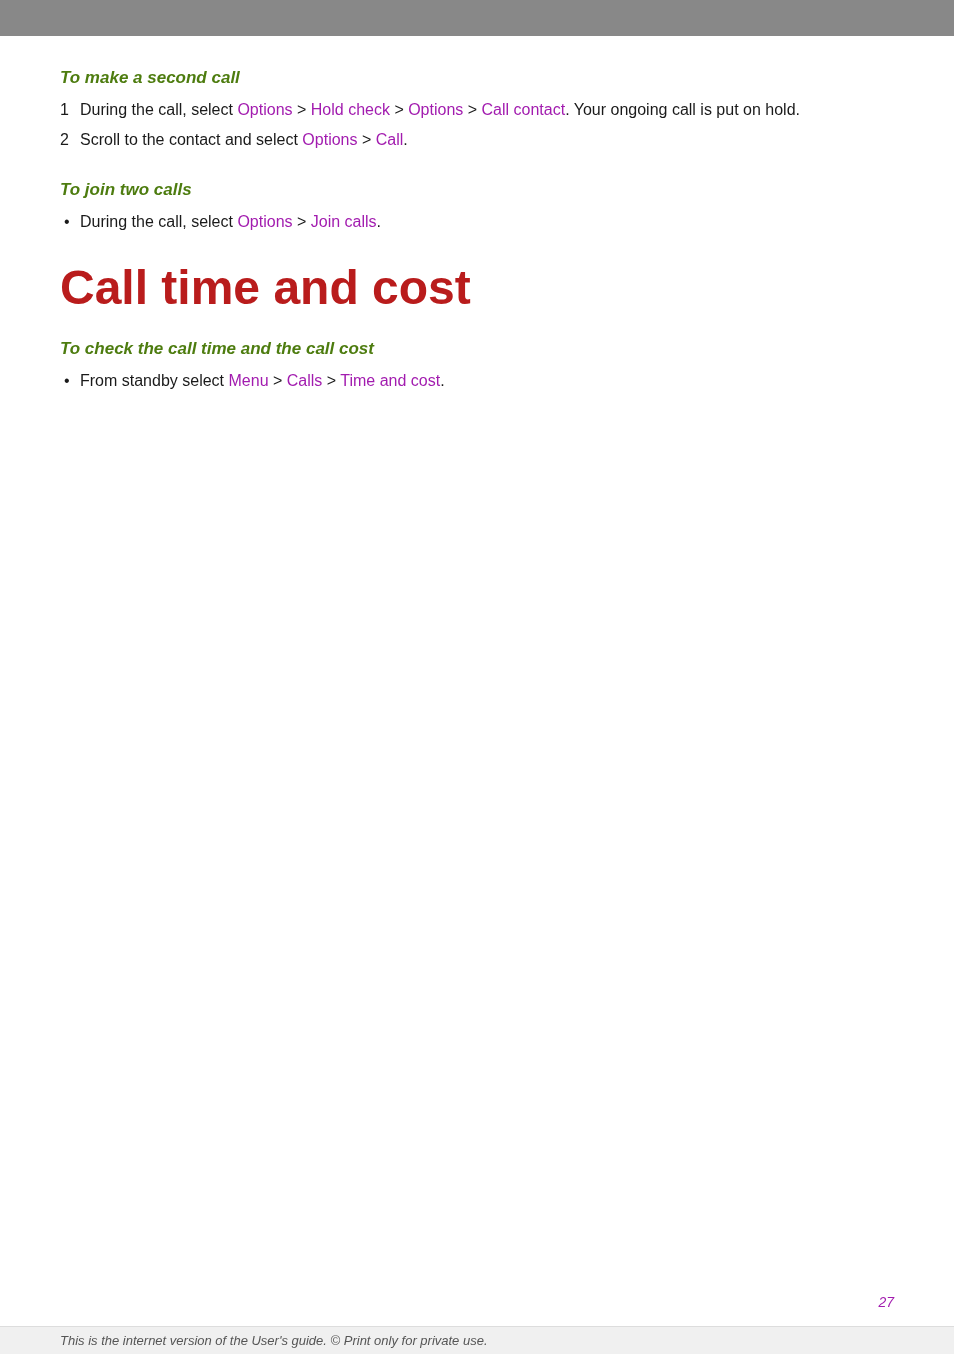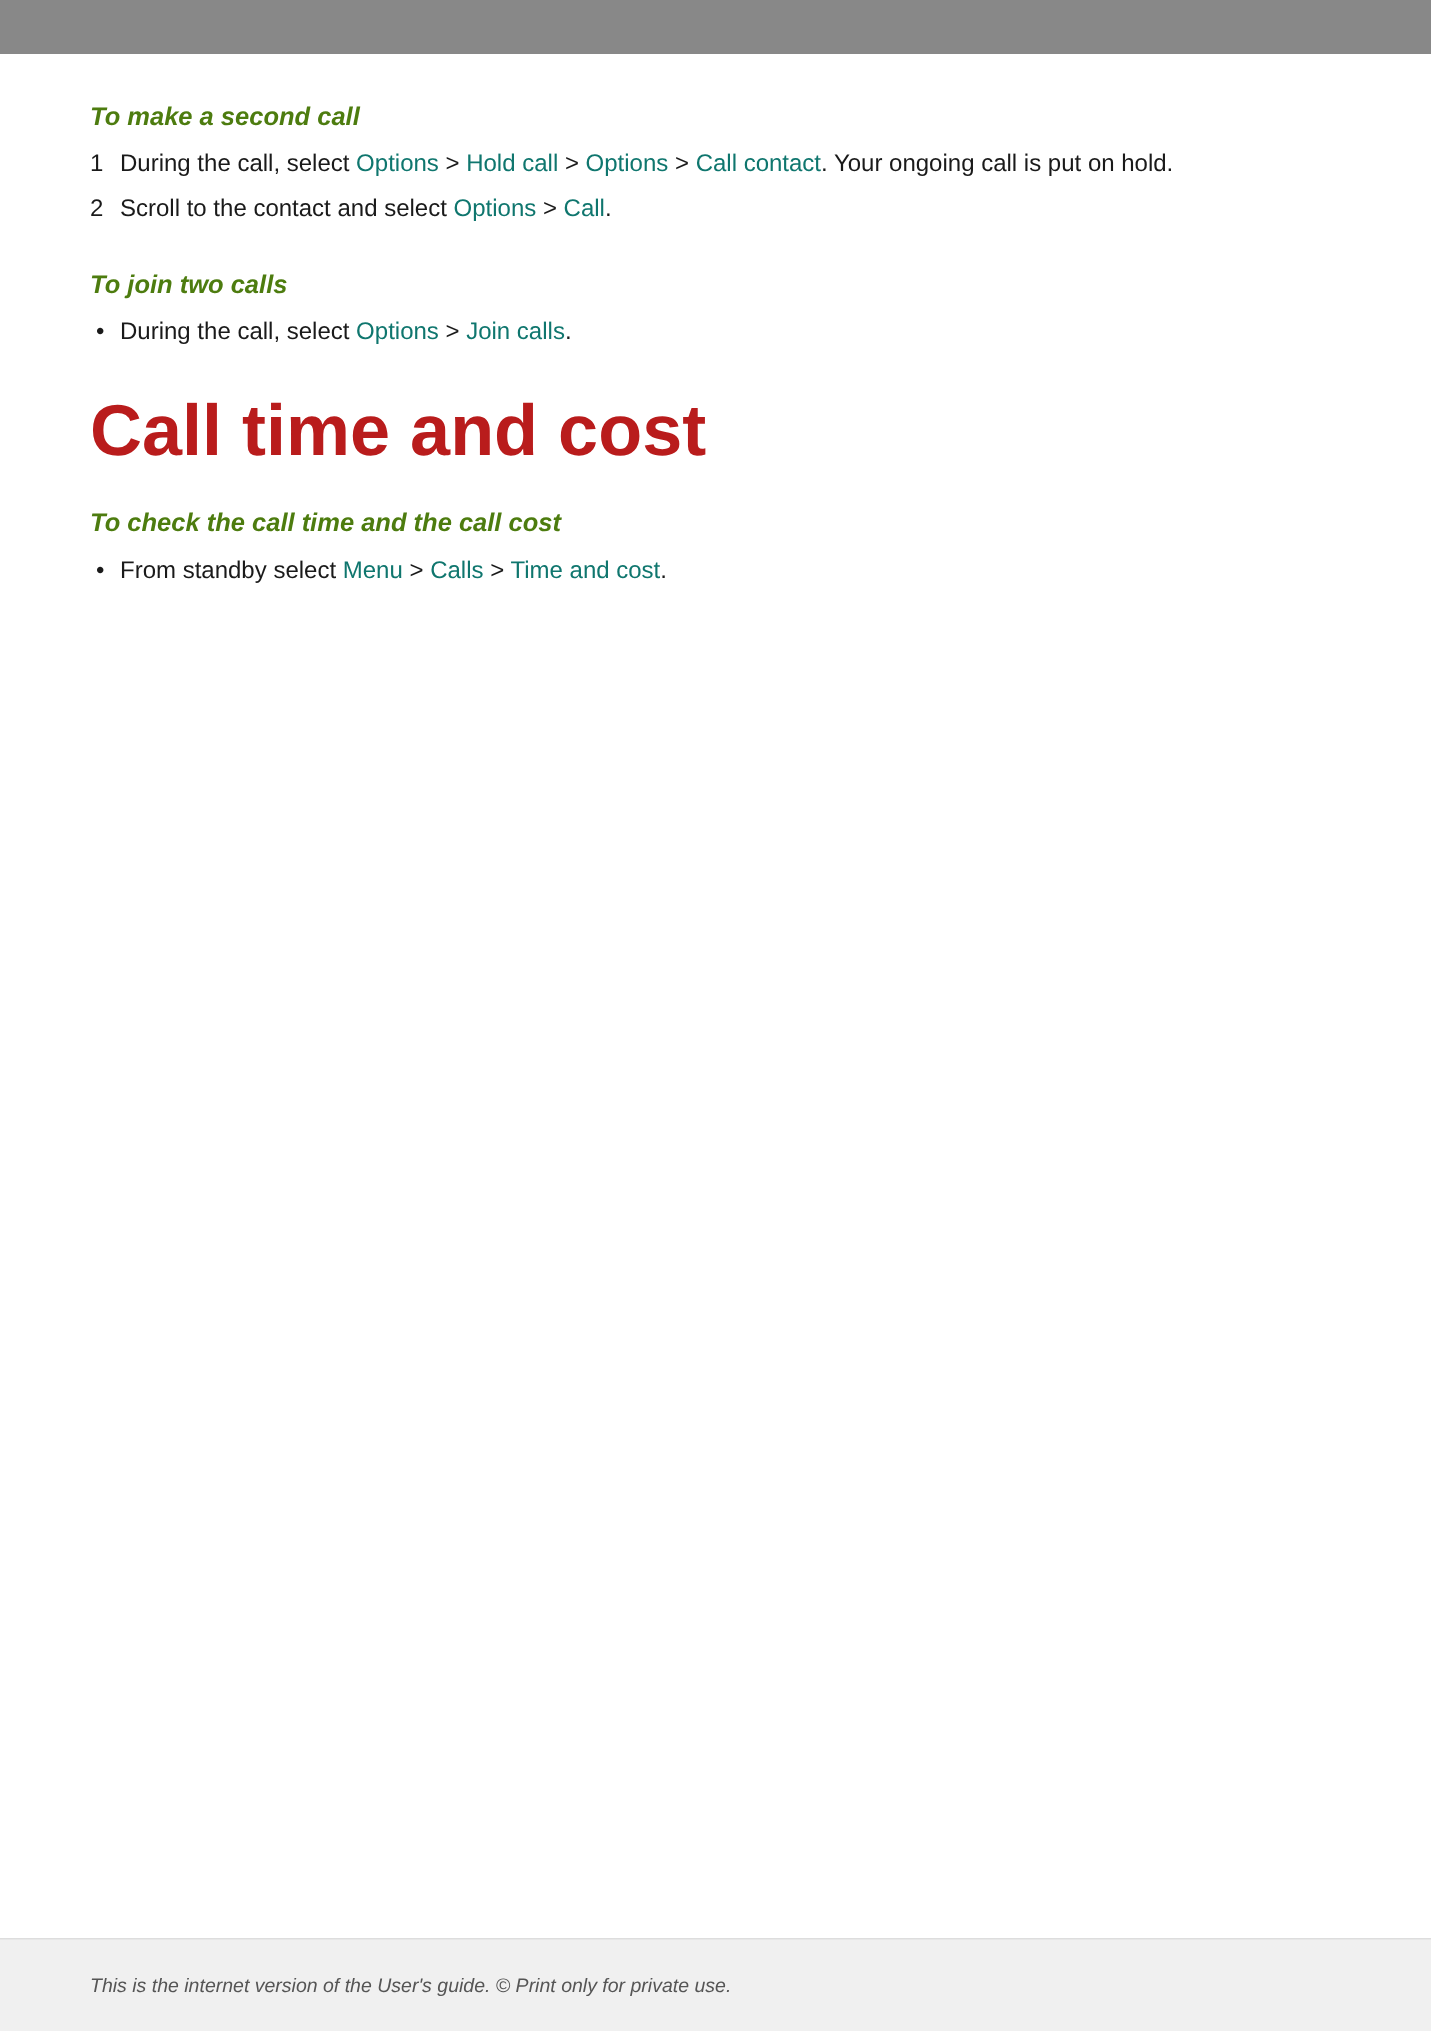--- a/index.html
+++ b/index.html
@@ -75,39 +75,39 @@
     }
 
     .bullet-list li::before {
       content: "•";
       position: absolute;
       left: 4px;
       top: 0;
     }
 
     .link {
-      color: #0f766e;
+      color: #a21caf;
     }
 
     .big-heading {
       font-size: 48px;
       font-weight: bold;
       color: #b91c1c;
       margin-bottom: 24px;
       line-height: 1.1;
     }
 
     .footer {
       position: absolute;
       bottom: 0;
       left: 0;
       right: 0;
       background-color: #f0f0f0;
       border-top: 1px solid #dddddd;
-      padding: 23px 60px;
+      padding: 6px 60px;
       display: flex;
       justify-content: space-between;
       align-items: center;
     }
 
     .footer-text {
       font-size: 13px;
       color: #555555;
       font-style: italic;
     }
@@ -126,21 +126,21 @@
 
 <div class="top-bar"></div>
 
 <div class="content">
 
   <div class="section">
     <div class="section-title">To make a second call</div>
     <ol class="numbered-list">
       <li>
         <span class="num">1</span>
-        During the call, select <span class="link">Options</span> &gt; <span class="link">Hold call</span> &gt; <span class="link">Options</span> &gt; <span class="link">Call contact</span>. Your ongoing call is put on hold.
+        During the call, select <span class="link">Options</span> &gt; <span class="link">Hold check</span> &gt; <span class="link">Options</span> &gt; <span class="link">Call contact</span>. Your ongoing call is put on hold.
       </li>
       <li>
         <span class="num">2</span>
         Scroll to the contact and select <span class="link">Options</span> &gt; <span class="link">Call</span>.
       </li>
     </ol>
   </div>
 
   <div class="section">
   </div>

